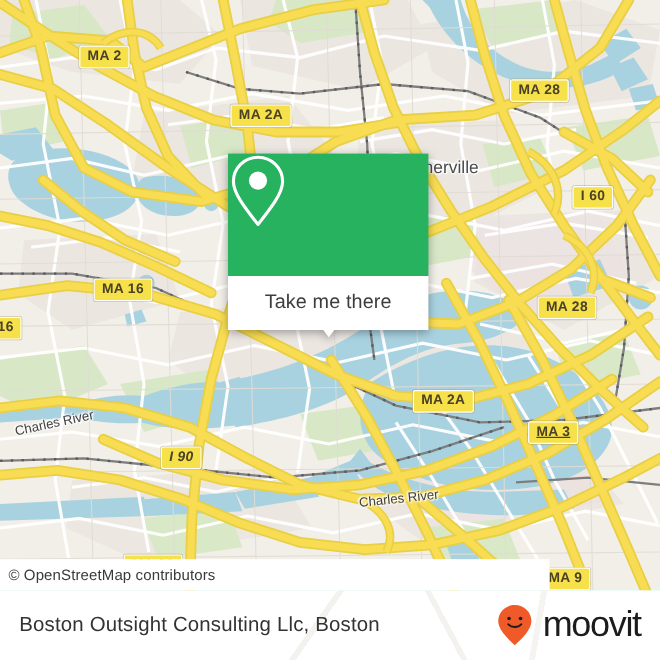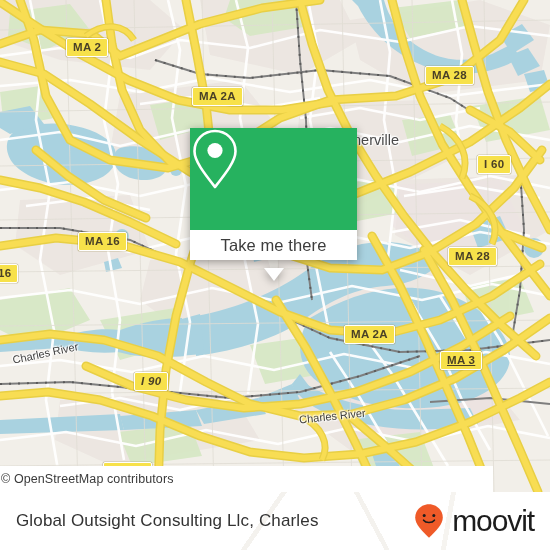--- a/index.html
+++ b/index.html
@@ -10,37 +10,37 @@
     background:#f2efe9;
   }
   .app{position:relative;width:550px;height:550px;overflow:hidden;background:#fff;}
 
   
   .map{position:absolute;left:0;top:0;width:550px;height:492px;overflow:hidden;background:#5eead4;}
   .map svg{position:absolute;left:0;top:0;display:block;}
 
   
   .attrib{
-    position:absolute;left:0;top:466px;width:493px;height:26px;
+    position:absolute;left:0;top:466px;width:458px;height:26px;
     background:#fff;color:#3a3a3a;font-size:12.5px;line-height:26px;
-    padding-left:1px;box-sizing:border-box;letter-spacing:.1px;
+    padding-left:7px;box-sizing:border-box;letter-spacing:.1px;
     white-space:nowrap;
   }
 
   
   .card{
     position:absolute;left:190px;top:128px;width:167px;
     filter:drop-shadow(0 2px 4px rgba(0,0,0,.35));
   }
   .card-head{
     height:102px;background:#26b25f;
     display:flex;align-items:center;justify-content:center;
   }
   .card-foot{
-    height:30px;background:#fff;
+    height:45px;background:#fff;
     display:flex;align-items:center;justify-content:center;
     color:#3d3d3d;font-size:16.5px;letter-spacing:.1px;
   }
   .card-tail{
     position:absolute;left:50%;top:140px;transform:translateX(-50%);
     width:0;height:0;border-left:10px solid transparent;
     border-right:10px solid transparent;border-top:13px solid #fff;
   }
 
   
@@ -337,21 +337,21 @@
       <div class="card-foot">
         <span>Take me there</span>
       </div>
       <div class="card-tail"></div>
     </div>
 
     <div class="attrib">© OpenStreetMap contributors</div>
   </div>
 
   <div class="footer">
-    <div class="footer-title">Global Outsight Consulting Llc, Charles</div>
+    <div class="footer-title">Boston Outsight Consulting Llc, Boston</div>
     <div class="brand">
       <svg width="30" height="36" viewBox="0 0 30 36">
         <path d="M15 1.2 C7.3 1.2 1.2 7.2 1.2 14.6 C1.2 21.6 8.2 28.4 15 34.8 C21.8 28.4 28.8 21.6 28.8 14.6 C28.8 7.2 22.7 1.2 15 1.2 Z" fill="#ef5a28"></path>
         <circle cx="10.2" cy="12.4" r="1.5" fill="#1c1c1c"></circle>
         <circle cx="19.8" cy="12.4" r="1.5" fill="#1c1c1c"></circle>
         <path d="M9.6 17.2 C11.8 20.2 18.2 20.2 20.4 17.2" fill="none" stroke="#1c1c1c" stroke-width="1.6" stroke-linecap="round"></path>
       </svg>
       <span class="brand-word">moovit</span>
     </div>
   </div>

